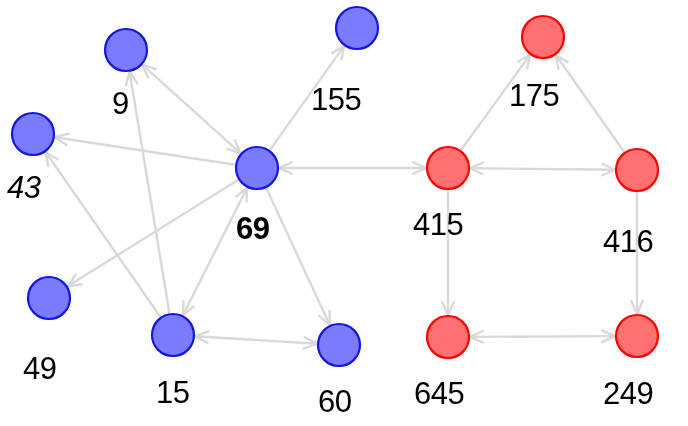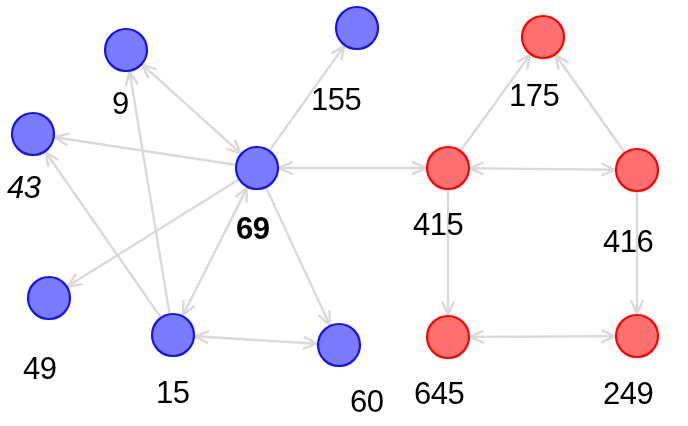--- a/index.html
+++ b/index.html
@@ -147,20 +147,20 @@
         <circle cx="543" cy="37" r="21" class="node-circle-red" fill="#ff7070" stroke="#ff0000"></circle>
       </g>
   </svg>
   <div id="labels-layer">
       <div class="node-label" style="left: 112px; top: 88px;">9</div>
       <div class="node-label" style="left: 7px; top: 172px; font-style: italic;">43</div>
       <div class="node-label" style="left: 23px; top: 337px; margin-top: 16px;">49</div>
       <div class="node-label" style="left: 311px; top: 72px; margin-top: 12px;">155</div>
       <div class="node-label" style="left: 236px; top: 213px; font-weight: bold;">69</div>
       <div class="node-label" style="left: 156px; top: 377px;">15</div>
-      <div class="node-label" style="left: 318px; top: 386px; margin-left: 32px;">60</div>
+      <div class="node-label" style="left: 318px; top: 386px;">60</div>
       <div class="node-label" style="left: 413px; top: 209px;">415</div>
       <div class="node-label" style="left: 603px; top: 226px;">416</div>
       <div class="node-label" style="left: 603px; top: 378px;">249</div>
       <div class="node-label" style="left: 414px; top: 378px;">645</div>
       <div class="node-label" style="left: 509px; top: 80px;">175</div>
     </div>
 </div>
 
 </body></html>

